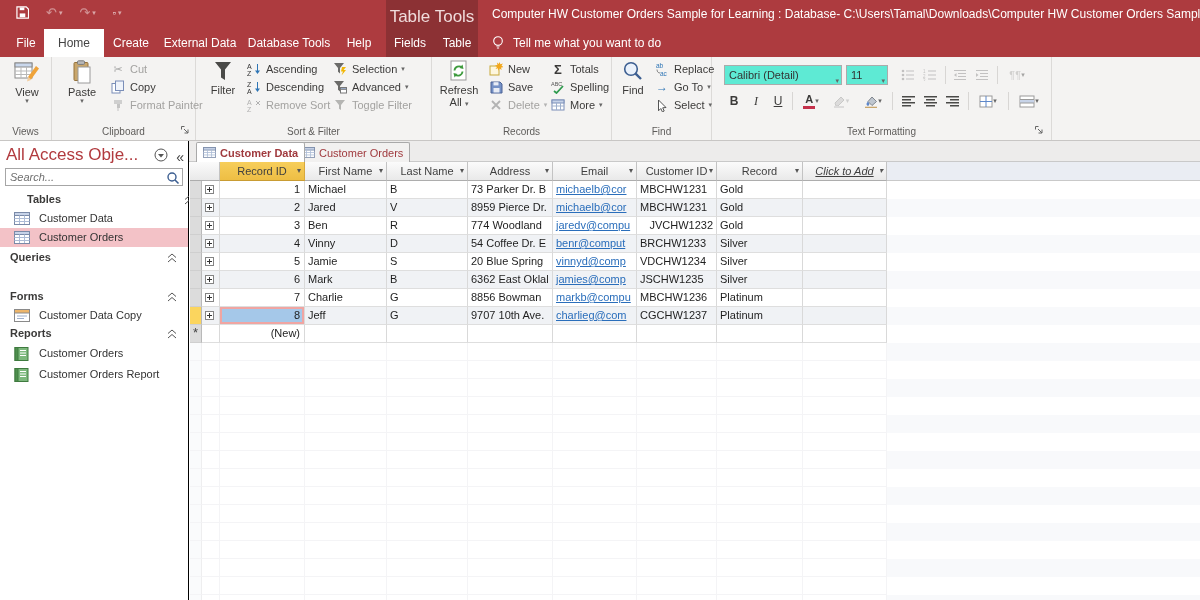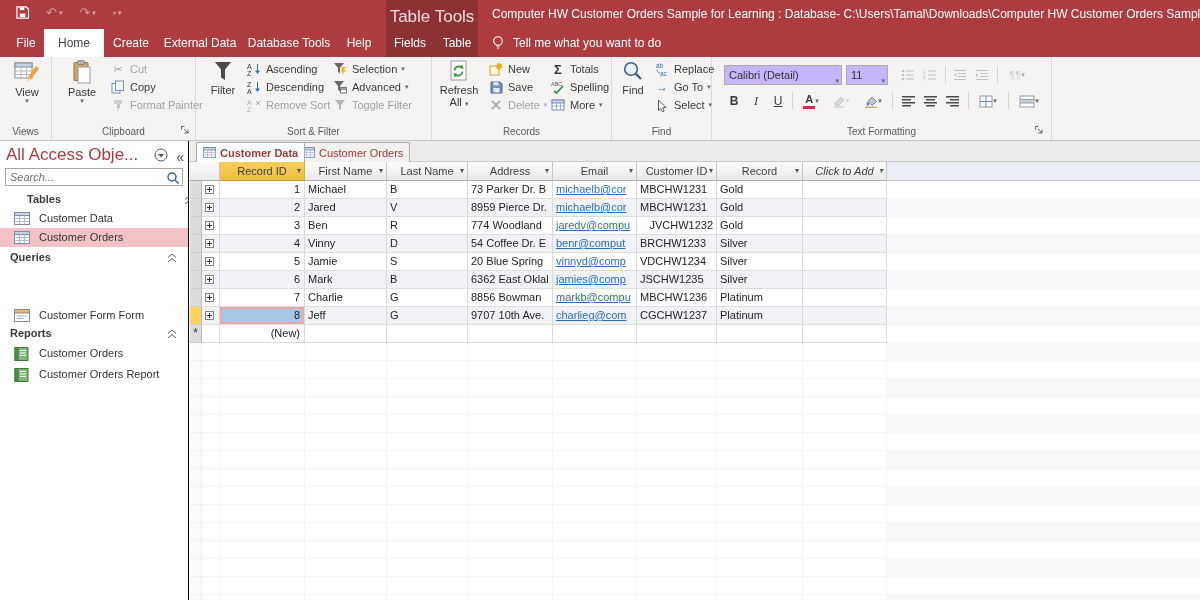--- a/index.html
+++ b/index.html
@@ -21,21 +21,21 @@
   #ribbon { position:absolute; left:0; top:57px; width:1200px; height:84px; background:#F4F3F2; border-bottom:1px solid #C8C6C4; font-size:11px; color:#3B3A39; }
   .rgroup { position:absolute; top:0; height:83px; border-right:1px solid #DCDAD8; }
   .glabel { position:absolute; bottom:3px; left:0; right:0; text-align:center; font-size:10px; color:#5E5C5A; }
   .bigbtn { position:absolute; top:3px; display:flex; flex-direction:column; align-items:center; }
   .bigbtn .blab { margin-top:2px; line-height:12px; text-align:center; }
   .caret { font-size:7px; color:#666; line-height:6px; }
   .smallrow { position:absolute; height:18px; display:flex; align-items:center; gap:4px; white-space:nowrap; }
   .smallrow.dis { color:#A3A2A0; }
   .ic16 { width:16px; height:16px; display:inline-flex; align-items:center; justify-content:center; flex:none; }
   .launcher { position:absolute; bottom:3px; width:12px; height:12px; }
-  .combo { position:absolute; height:20px; background:#c4b5fd; border:1px solid #ABABAB; font-size:11px; line-height:18px; padding-left:4px; color:#333; }
+  .combo { position:absolute; height:20px; background:#5eead4; border:1px solid #ABABAB; font-size:11px; line-height:18px; padding-left:4px; color:#333; }
   .combo .cardrop { position:absolute; right:2px; top:6px; font-size:7px; color:#666; }
   .tfbtn { position:absolute; width:20px; height:20px; display:flex; align-items:center; justify-content:center; font-size:12px; color:#3B3A39; }
   .tfbtn.dis { color:#B5B4B2; opacity:.55; }
   .tsep { position:absolute; width:1px; height:18px; background:#D8D6D4; }
   
   #navpane { position:absolute; left:0; top:141px; width:189px; height:459px; background:#fff; border-right:1px solid #000000; }
   #navtitle { position:absolute; left:6px; top:4px; font-size:17px; color:#B13A3E; white-space:nowrap; }
   #navtools { position:absolute; right:4px; top:7px; display:flex; gap:8px; align-items:center; color:#444; }
   #searchbox { position:absolute; left:5px; top:27px; width:178px; height:18px; border:1px solid #A6A6A6; background:#fff; }
   #searchbox .ph { position:absolute; left:4px; top:2px; font-style:italic; font-size:11px; color:#6E6E6E; }
@@ -507,27 +507,33 @@
     <span class="nlab">Customer Orders</span>
   </div>
 
   <div class="nsection" style="top:108px;">
     <span class="ntext">Queries</span>
     <svg width="12" height="10" viewBox="0 0 12 10">
         <path d="M2 4.5L6 1l4 3.5M2 9L6 5.5 10 9" stroke="#555" fill="none"></path>
       </svg>
   </div>
 
+  <div class="nsection" style="top:147px;">
+    <span class="ntext">Forms</span>
+    <svg width="12" height="10" viewBox="0 0 12 10">
+        <path d="M2 4.5L6 1l4 3.5M2 9L6 5.5 10 9" stroke="#555" fill="none"></path>
+      </svg>
+  </div>
   <div class="nitem" style="top:165px;">
     <span class="nicon"><svg width="16" height="13" viewBox="0 0 16 13">
           <rect x="0.5" y="0.5" width="15" height="12" fill="#fff" stroke="#8A8A8A"></rect>
           <rect x="0.5" y="0.5" width="15" height="3.5" fill="#EDB56A" stroke="#8A8A8A"></rect>
           <path d="M3 7h10M3 9.5h7" stroke="#9FB0CC"></path>
         </svg></span>
-    <span class="nlab">Customer Form Form</span>
+    <span class="nlab">Customer Data Copy</span>
   </div>
 
   <div class="nsection" style="top:184px;">
     <span class="ntext">Reports</span>
     <svg width="12" height="10" viewBox="0 0 12 10">
         <path d="M2 4.5L6 1l4 3.5M2 9L6 5.5 10 9" stroke="#555" fill="none"></path>
       </svg>
   </div>
   <div class="nitem" style="top:203px;">
     <span class="nicon"><svg width="15" height="14" viewBox="0 0 15 14">
@@ -573,21 +579,21 @@
   <div id="grid">
       <div class="grow">
         <div class="hcell" style="width: 30px;"></div>
         <div class="hcell amber" style="width: 85px;"><span>Record ID</span><span class="hdrop">▾</span></div>
         <div class="hcell" style="width: 82px;"><span>First Name</span><span class="hdrop">▾</span></div>
         <div class="hcell" style="width: 81px;"><span>Last Name</span><span class="hdrop">▾</span></div>
         <div class="hcell" style="width: 85px;"><span>Address</span><span class="hdrop">▾</span></div>
         <div class="hcell" style="width: 84px;"><span>Email</span><span class="hdrop">▾</span></div>
         <div class="hcell" style="width: 80px;"><span>Customer ID</span><span class="hdrop">▾</span></div>
         <div class="hcell" style="width: 86px;"><span>Record</span><span class="hdrop">▾</span></div>
-        <div class="hcell italic" style="width: 84px;"><span>Click to Add</span><span class="hdrop">▾</span></div>
+        <div class="hcell italic" style="width: 84px; text-decoration: underline;"><span>Click to Add</span><span class="hdrop">▾</span></div>
       </div>
       <div class="grow">
         <div class="gcell selcol" style="width: 12px;"></div>
         <div class="gcell expcol" style="width: 18px;">
           <div class="expbox"></div>
         </div>
         <div class="gcell num" style="width: 85px;">1</div>
         <div class="gcell" style="width: 82px;">Michael</div>
         <div class="gcell" style="width: 81px;">B</div>
         <div class="gcell" style="width: 85px;">73 Parker Dr. B</div>

